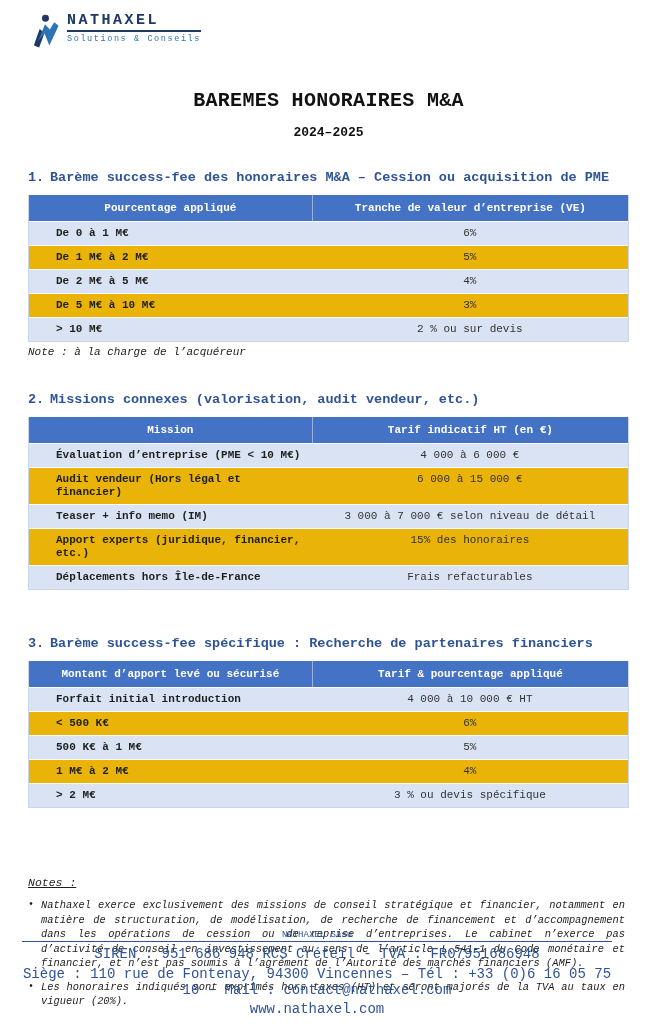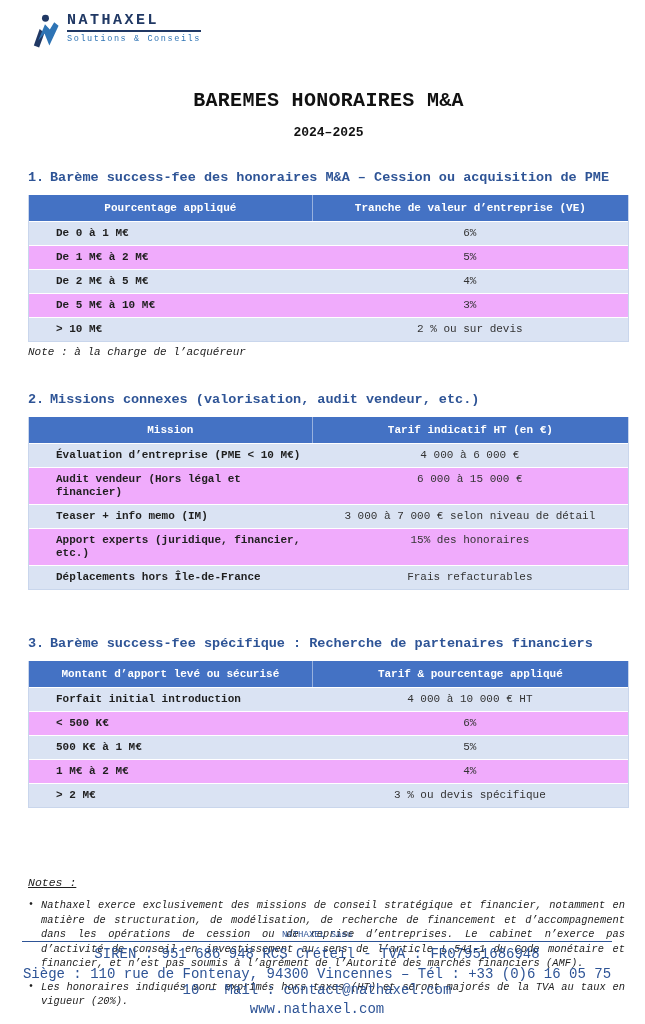--- a/index.html
+++ b/index.html
@@ -36,21 +36,21 @@
   
   .table { margin-top:10px; border:1px solid #C9D6EC; border-top:none; }
   .t-head { display:grid; grid-template-columns:47.2% 52.8%; background:#4472C4; }
   .t-hcell {
     color:#ffffff; font-size:11px; font-weight:bold; text-align:center;
     padding:6.5px 4px; line-height:13px;
   }
   .t-hcell + .t-hcell { border-left:1px solid rgba(255,255,255,0.45); }
   .t-row { display:grid; grid-template-columns:47.2% 52.8%; border-top:1.5px solid #ffffff; }
   .t-row.stripe { background:#DAE3F3; }
-  .t-row.plain  { background:#f0abfc; }
+  .t-row.plain  { background:#eab308; }
   .t-c1 { font-size:11px; font-weight:bold; color:#1f1f1f; padding:5px 8px 5px 27px; line-height:13px; }
   .t-c2 { font-size:11px; color:#333; text-align:center; padding:5px 8px; line-height:13px; }
 
   .table-note { font-style:italic; font-size:11px; color:#222; margin-top:4px; }
 
   
   .notes { margin-top:68px; }
   .notes-heading { font-style:italic; font-size:11.5px; text-decoration:underline; color:#1f1f1f; }
   .note-bullet { display:flex; gap:7px; margin-top:9px; padding-right:4px; }
   .note-bullet .dot { flex:0 0 auto; font-size:10px; line-height:14px; }

